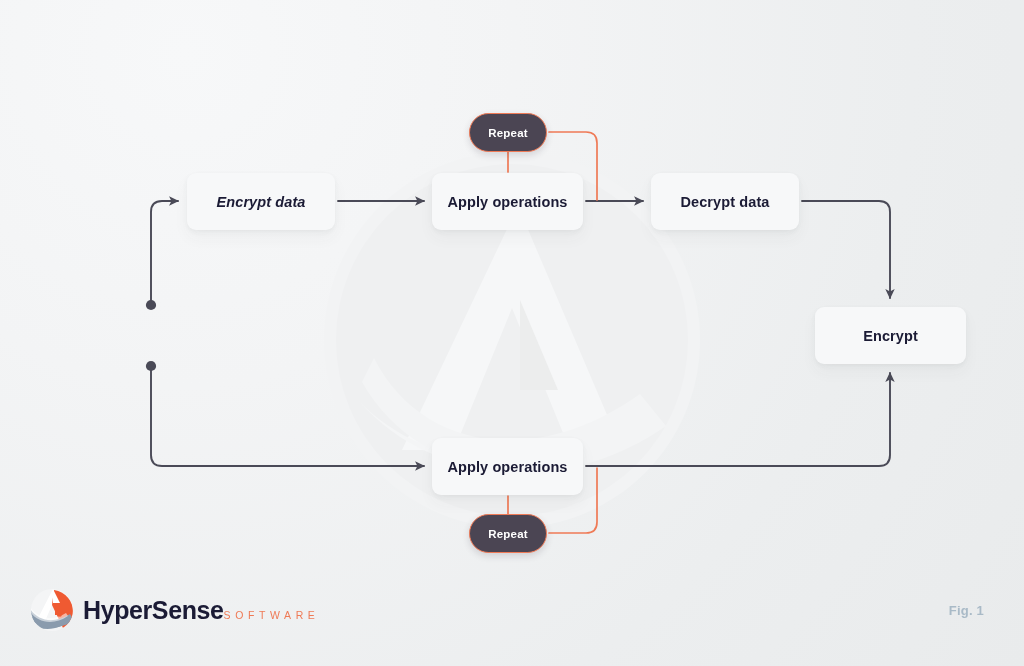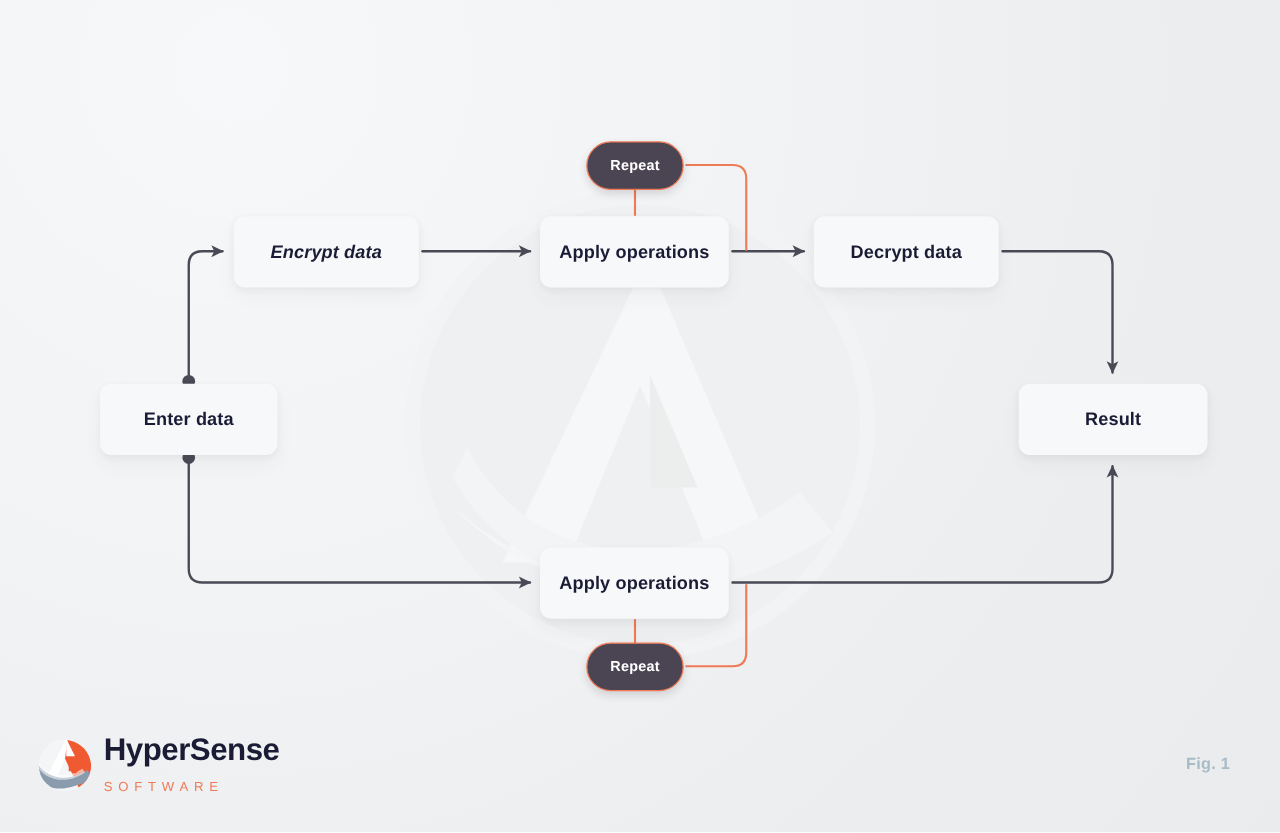--- a/index.html
+++ b/index.html
@@ -89,21 +89,21 @@
   
   #logo {
     position: absolute;
     left: 30px;
     top: 588px;
     display: flex;
     align-items: center;
     gap: 9px;
   }
   #logo-mark { width: 44px; height: 44px; flex: none; }
-  #logo-text { display: flex; flex-direction: column; line-height: 1; justify-content: flex-end; }
+  #logo-text { display: flex; line-height: 1; justify-content: flex-end; }
   #logo-wordmark {
     font-size: 25px;
     font-weight: bold;
     color: #1b1b35;
     letter-spacing: -0.4px;
   }
   #logo-subtitle {
     margin-top: 12px;
     font-size: 10.5px;
     font-weight: normal;
@@ -166,38 +166,35 @@
       <path d="M508,152 L508,172"></path>
 
       <path d="M549,132 L586,132 Q597,132 597,143 L597,200"></path>
 
       <path d="M508,496 L508,514"></path>
 
       <path d="M549,533 L586,533 Q597,533 597,522 L597,468"></path>
     </g>
   </svg>
 
-  <div class="node" id="node-enter-data">
-    <span class="label">Enter data</span>
-  </div>
 
   <div class="node" id="node-encrypt-data">
     <span class="label">Encrypt data</span>
   </div>
 
   <div class="node" id="node-apply-top">
     <span class="label">Apply operations</span>
   </div>
 
   <div class="node" id="node-decrypt-data">
     <span class="label">Decrypt data</span>
   </div>
 
   <div class="node" id="node-result">
-    <span class="label">Result</span>
+    <span class="label">Encrypt</span>
   </div>
 
   <div class="node" id="node-apply-bottom">
     <span class="label">Apply operations</span>
   </div>
 
   <div class="pill" id="pill-repeat-top">
     <span class="label">Repeat</span>
   </div>
 

